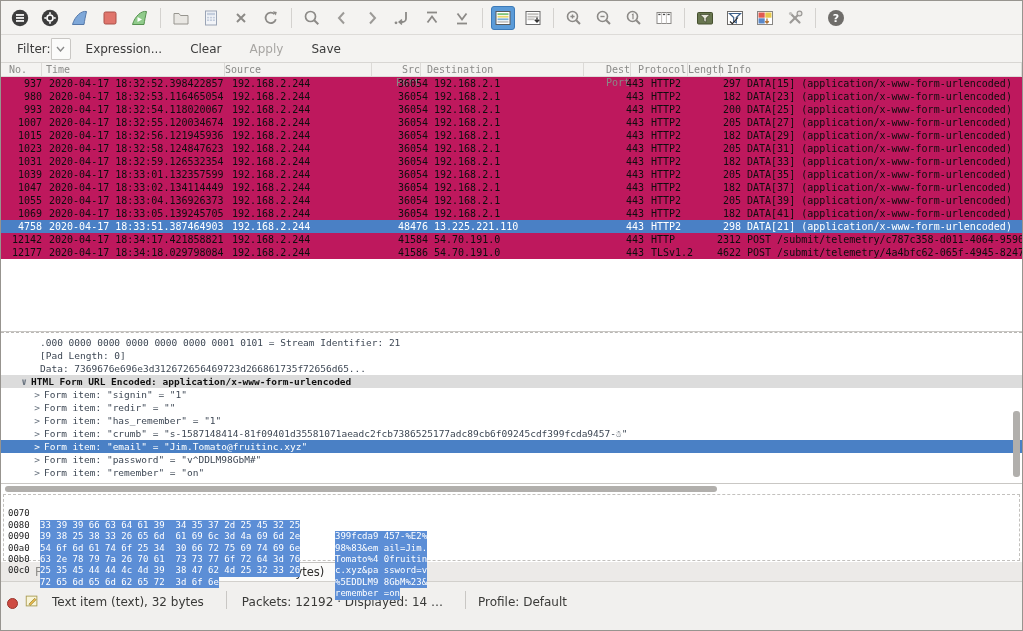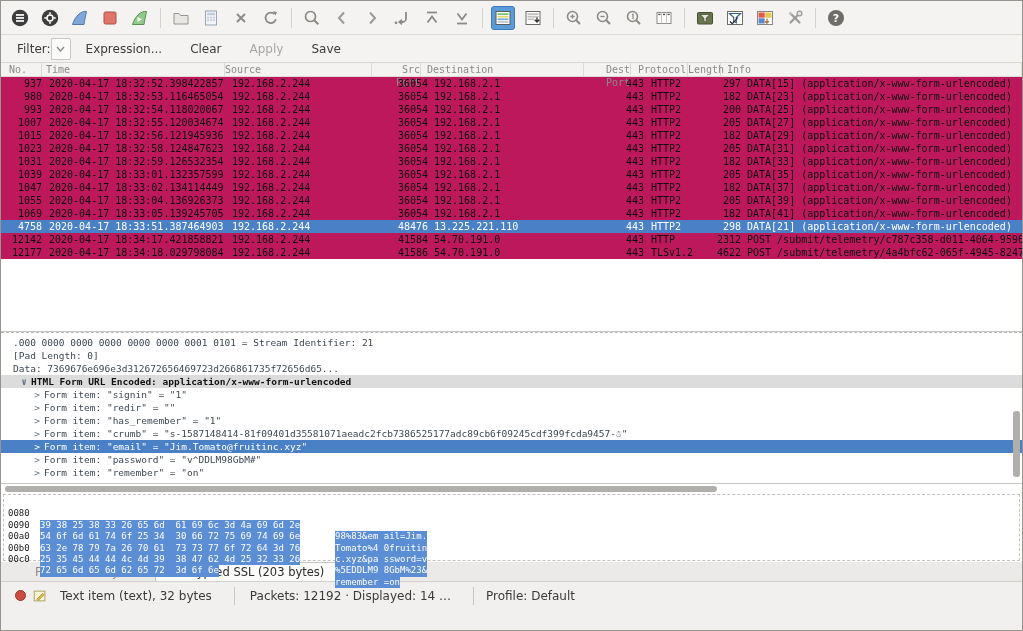--- a/index.html
+++ b/index.html
@@ -43,21 +43,21 @@
   .c-proto{width:57px;padding-left:7px;flex:none;}
   .c-len{width:33px;text-align:right;flex:none;}
   .c-info{flex:1;padding-left:6px;overflow:hidden;}
 
   
   .detail{height:152px;background:#ffffff;border-top:1px dashed #b9b7b4;border-bottom:1px solid #c9c7c4;position:relative;font-family:"DejaVu Sans Mono","Liberation Mono",monospace;font-size:9.5px;color:#3d4754;padding-top:3px;box-sizing:border-box;}
   .dline{height:13px;line-height:13px;white-space:pre;display:flex;}
   .dline .exp{display:inline-block;width:10px;margin-right:2px;color:#6a7480;flex:none;text-align:center;}
   .dline.ind0{padding-left:18px;}
   .dline.ind1{padding-left:31px;}
-  .dline.ind2{}
+  .dline.ind2{padding-left:27px;}
   .dline.band{background:#dcdcdc;}
   .dline.bold{font-weight:bold;color:#111;}
   .dline.selected{background:#4a80c5;color:#fff;}
   .dline.selected .exp{color:#fff;}
   .vscroll{position:absolute;right:2px;top:78px;width:7px;height:66px;background:#b1afac;border-radius:3px;}
 
   
   .hexpane{height:78px;background:#ffffff;position:relative;font-family:"DejaVu Sans Mono","Liberation Mono",monospace;font-size:9px;color:#1c1c1c;}
   .hscroll{position:absolute;left:4px;top:2px;width:712px;height:6px;background:#b1afac;border-radius:3px;}
   .hexrows{position:absolute;left:2px;right:2px;top:10px;bottom:1px;border:1px dashed #c3c1be;padding-top:2px;}
@@ -65,21 +65,21 @@
   .hexrow .off{position:absolute;left:4px;}
   .hexrow .hx{position:absolute;left:36px;background:#5c8ed6;color:#fff;}
   .hexrow .asc{position:absolute;left:331px;background:#5c8ed6;color:#fff;}
 
   
   .tabbar{height:19px;background:#eceae8;border-bottom:1px solid #d2d0cc;display:flex;align-items:stretch;font-size:11.5px;padding-left:20px;}
   .tab{display:flex;align-items:center;padding:0 14px;color:#8d8b88;}
   .tab.active{background:#fbfbfa;border:1px solid #c5c3c0;border-bottom:none;color:#2e2d2b;}
 
   
-  .statusbar{height:27px;background:#f1f0ee;display:flex;align-items:center;font-size:12px;color:#3a3a38;margin-left:8px;}
+  .statusbar{height:27px;background:#f1f0ee;display:flex;align-items:flex-end;font-size:12px;color:#3a3a38;}
   .sb-ico{margin-left:6px;display:flex;align-items:center;}
   .expert-dot{width:11px;height:11px;border-radius:50%;background:#ce4b42;border:1px solid #99352c;box-sizing:border-box;}
   .sb-text{margin-left:12px;white-space:nowrap;}
   .sb-sep{width:1px;height:18px;background:#c9c7c4;margin-left:22px;}
   .sb-pack{margin-left:15px;white-space:nowrap;}
   .sb-prof{margin-left:12px;white-space:nowrap;}
 </style>
 </head>
 <body>
 
@@ -511,20 +511,25 @@
       <div class="dline ind1">
         <span class="exp">&gt;</span>
         <span class="dtext">Form item: "remember" = "on"</span>
       </div>
     <div class="vscroll"></div>
   </div>
 
   <div class="hexpane">
     <div class="hscroll"></div>
     <div class="hexrows">
+      <div class="hexrow">
+          <span class="off">0070</span>
+          <span class="hx">33 39 39 66 63 64 61 39  34 35 37 2d 25 45 32 25</span>
+          <span class="asc">399fcda9 457-%E2%</span>
+        </div>
         <div class="hexrow">
           <span class="off">0080</span>
           <span class="hx">39 38 25 38 33 26 65 6d  61 69 6c 3d 4a 69 6d 2e</span>
           <span class="asc">98%83&amp;em ail=Jim.</span>
         </div>
         <div class="hexrow">
           <span class="off">0090</span>
           <span class="hx">54 6f 6d 61 74 6f 25 34  30 66 72 75 69 74 69 6e</span>
           <span class="asc">Tomato%4 0fruitin</span>
         </div>

